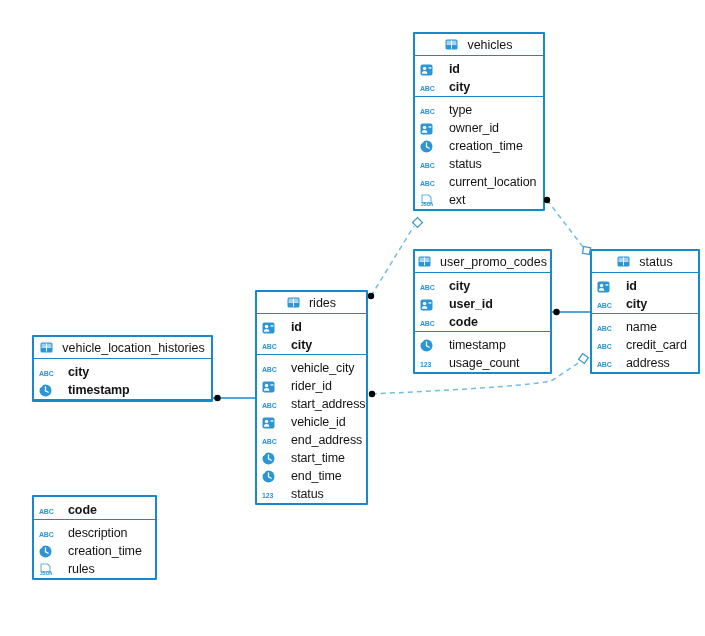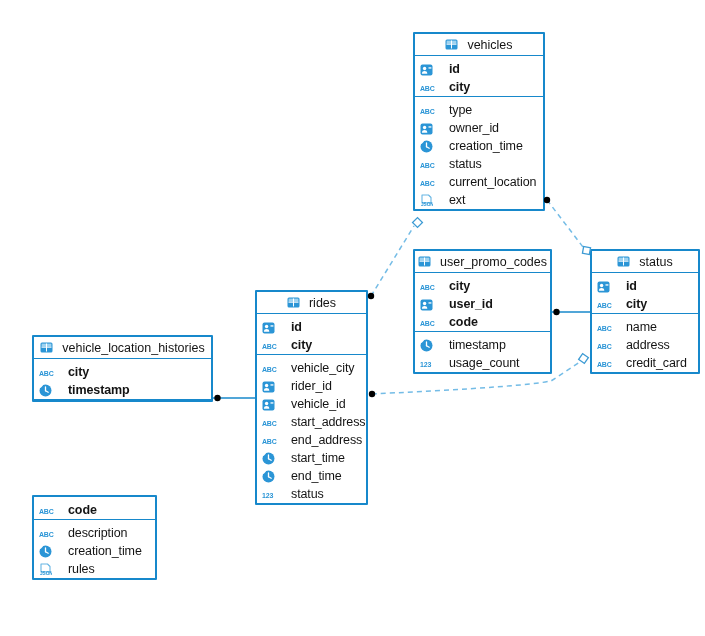--- a/index.html
+++ b/index.html
@@ -179,26 +179,26 @@
             <span class="cname">city</span>
           </div>
         </div>
         <div class="sec">
           <div class="row">
             <span class="ic txtic">ABC</span>
             <span class="cname">name</span>
           </div>
           <div class="row">
             <span class="ic txtic">ABC</span>
+            <span class="cname">credit_card</span>
+          </div>
+          <div class="row">
+            <span class="ic txtic">ABC</span>
             <span class="cname">address</span>
           </div>
-          <div class="row">
-            <span class="ic txtic">ABC</span>
-            <span class="cname">credit_card</span>
-          </div>
         </div>
       </div>
       <div class="tbl" style="left: 255px; top: 290px; width: 113px;">
         <div class="thead">
           <span class="ic">
             <svg width="13" height="11" viewBox="0 0 13 11">
               <rect x="0.5" y="0.5" width="12" height="10" rx="1.5" fill="#2b95d6"></rect>
               <rect x="1.6" y="1.6" width="9.8" height="3.1" fill="#9ed3f0"></rect>
               <line x1="6.5" y1="1.5" x2="6.5" y2="9.5" stroke="#fff" stroke-width="1"></line>
               <line x1="1.5" y1="5.2" x2="11.5" y2="5.2" stroke="#fff" stroke-width="1"></line>
@@ -233,33 +233,33 @@
               <svg width="13" height="12" viewBox="0 0 13 12">
                 <rect x="0.5" y="0.5" width="12" height="11" rx="2" fill="#2b95d6"></rect>
                 <circle cx="4.6" cy="4.5" r="1.7" fill="#fff"></circle>
                 <path d="M1.9 9.7 C1.9 7.6 3.1 6.9 4.6 6.9 C6.1 6.9 7.3 7.6 7.3 9.7 Z" fill="#fff"></path>
                 <rect x="8.5" y="3.3" width="2.9" height="1.3" fill="#fff"></rect>
               </svg>
             </span>
             <span class="cname">rider_id</span>
           </div>
           <div class="row">
+            <span class="ic txtic">ABC</span>
+            <span class="cname">start_address</span>
+          </div>
+          <div class="row">
             <span class="ic">
               <svg width="13" height="12" viewBox="0 0 13 12">
                 <rect x="0.5" y="0.5" width="12" height="11" rx="2" fill="#2b95d6"></rect>
                 <circle cx="4.6" cy="4.5" r="1.7" fill="#fff"></circle>
                 <path d="M1.9 9.7 C1.9 7.6 3.1 6.9 4.6 6.9 C6.1 6.9 7.3 7.6 7.3 9.7 Z" fill="#fff"></path>
                 <rect x="8.5" y="3.3" width="2.9" height="1.3" fill="#fff"></rect>
               </svg>
             </span>
             <span class="cname">vehicle_id</span>
-          </div>
-          <div class="row">
-            <span class="ic txtic">ABC</span>
-            <span class="cname">start_address</span>
           </div>
           <div class="row">
             <span class="ic txtic">ABC</span>
             <span class="cname">end_address</span>
           </div>
           <div class="row">
             <span class="ic">
               <svg width="13" height="13" viewBox="0 0 13 13">
                 <circle cx="6.5" cy="6.5" r="6" fill="#2b95d6"></circle>
                 <path d="M0.9 3.3 L3.3 0.9" stroke="#fff" stroke-width="1.8"></path>

